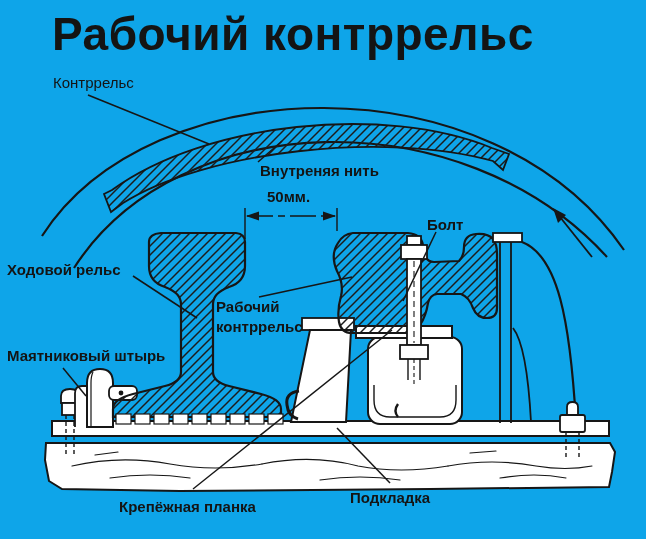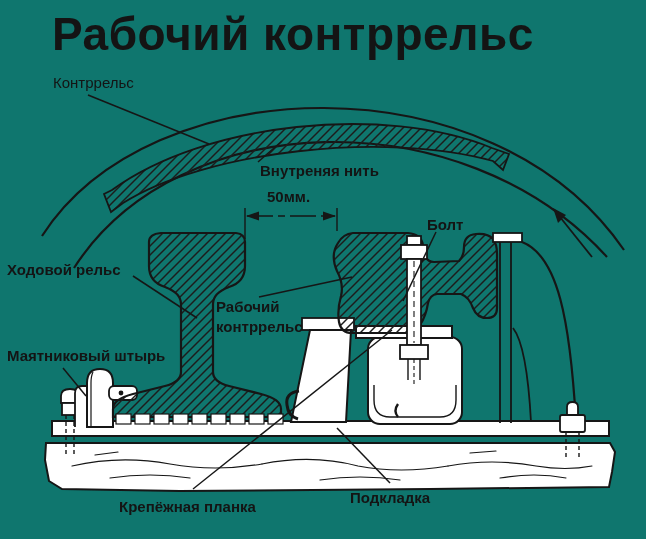--- a/index.html
+++ b/index.html
@@ -1,16 +1,16 @@
 <!DOCTYPE html>
 <html><head>
 <meta charset="utf-8">
 <style>
   html,body{margin:0;padding:0;background:#fff;}
-  .canvas{position:relative;width:646px;height:539px;background:#0f766e;overflow:hidden;}
+  .canvas{position:relative;width:646px;height:539px;background:#0ea5e9;overflow:hidden;}
   svg{position:absolute;left:0;top:0;}
   svg text{font-family:"Liberation Sans","DejaVu Sans",sans-serif;fill:#141414;}
   .title{font-size:46px;font-weight:bold;letter-spacing:0.5px;}
   .lbl{font-size:15px;font-weight:bold;}
   .lbl.thin{font-weight:normal;font-size:15px;}
   .ink{stroke:#161616;fill:none;}
 </style>
 </head>
 <body>
 

